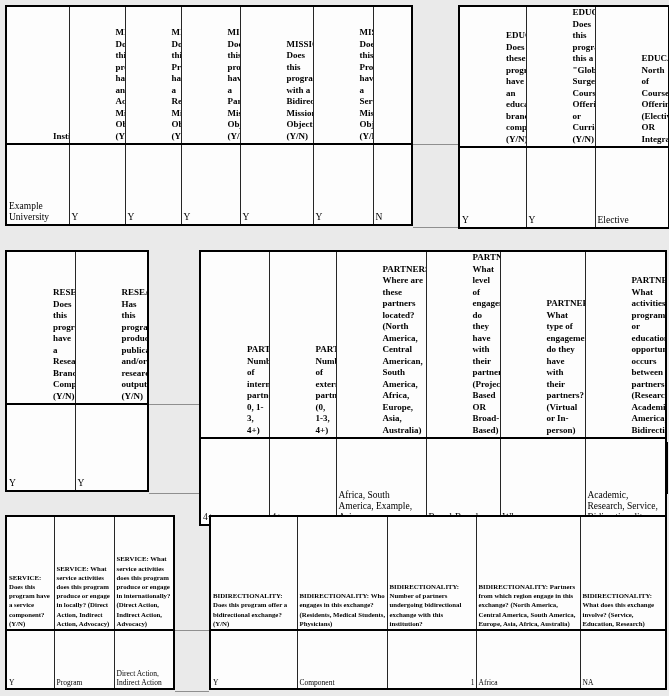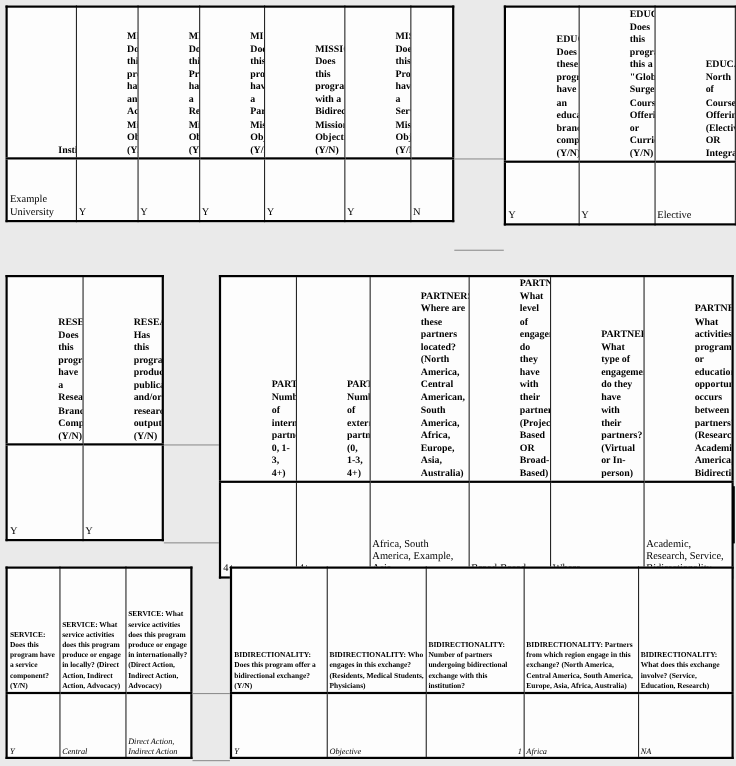--- a/index.html
+++ b/index.html
@@ -9,22 +9,22 @@
   #band1{left:5px;top:5px;}
   #band2{left:5px;top:250px;}
   #band3{left:5px;top:515px;}
   table.tbl{border-collapse:collapse;table-layout:fixed;background:#fdfdfd;border:2px solid #000;}
   .tbl td{vertical-align:bottom;padding:0 1px 1px 2px;overflow:hidden;border:1px solid #262626;}
   .tbl tr.hr td{border-bottom:2px solid #000;}
   .h{font-weight:bold;}
   #band1 .h,#band2 .h{font-size:9px;line-height:11.5px;padding-left:46px;}
   #band1 .d,#band2 .d{font-size:9.5px;line-height:11px;}
   #band3 .h{font-size:6.8px;line-height:9.2px;}
-  #band3 .d{font-size:7.5px;line-height:9px;font-style:italic;}
-  #band1 tr.hr{height:138px}#band1 tr.dr{height:57px}
+  #band3 .d{font-size:7.5px;line-height:9px;}
+  #band1 tr.hr{height:138px}#band1 tr.dr{height:81px}
   #band2 tr.hr{height:153px}#band2 tr.dr{height:87px}
   #band3 tr.hr{height:114px}#band3 tr.dr{height:59px}
   .gap{display:flex;flex-direction:column;flex:0 0 auto;}
   .gap .gseg{border-bottom:1px solid #8f8f8f;}
   .num{text-align:right;padding-right:2px;}
   .sliver{position:absolute;background:#000;}
 </style>
 </head>
 <body>
 
@@ -152,21 +152,21 @@
           <col style="width:60px">
         </colgroup>
       <tbody>
           <tr class="hr">
         <td class="h">SERVICE: Does this program have a service component? (Y/N)</td>
         <td class="h">SERVICE: What service activities does this program produce or engage in locally? (Direct Action, Indirect Action, Advocacy)</td>
         <td class="h">SERVICE: What service activities does this program produce or engage in internationally? (Direct Action, Indirect Action, Advocacy)</td>
       </tr>
       <tr class="dr">
         <td class="d">Y</td>
-        <td class="d">Central</td>
+        <td class="d">Program</td>
         <td class="d">Direct Action, Indirect Action</td>
       </tr>
     </tbody>
       </table>
 
     <div class="gap" style="width:34px">
       <div class="gseg" style="height: 115px; border-bottom-color: rgb(143, 143, 143);"></div>
       <div class="gseg" style="height: 60px; border-bottom-color: rgb(143, 143, 143);"></div>
     </div>
 
@@ -181,21 +181,21 @@
       <tbody>
           <tr class="hr">
         <td class="h">BIDIRECTIONALITY: Does this program offer a bidirectional exchange? (Y/N)</td>
         <td class="h">BIDIRECTIONALITY: Who engages in this exchange? (Residents, Medical Students, Physicians)</td>
         <td class="h">BIDIRECTIONALITY: Number of partners undergoing bidirectional exchange with this institution?</td>
         <td class="h">BIDIRECTIONALITY: Partners from which region engage in this exchange? (North America, Central America, South America, Europe, Asia, Africa, Australia)</td>
         <td class="h">BIDIRECTIONALITY: What does this exchange involve? (Service, Education, Research)</td>
       </tr>
       <tr class="dr">
         <td class="d">Y</td>
-        <td class="d">Objective</td>
+        <td class="d">Component</td>
         <td class="d num">1</td>
         <td class="d">Africa</td>
         <td class="d">NA</td>
       </tr>
     </tbody>
       </table>
   </div>
 
 </div>
 

